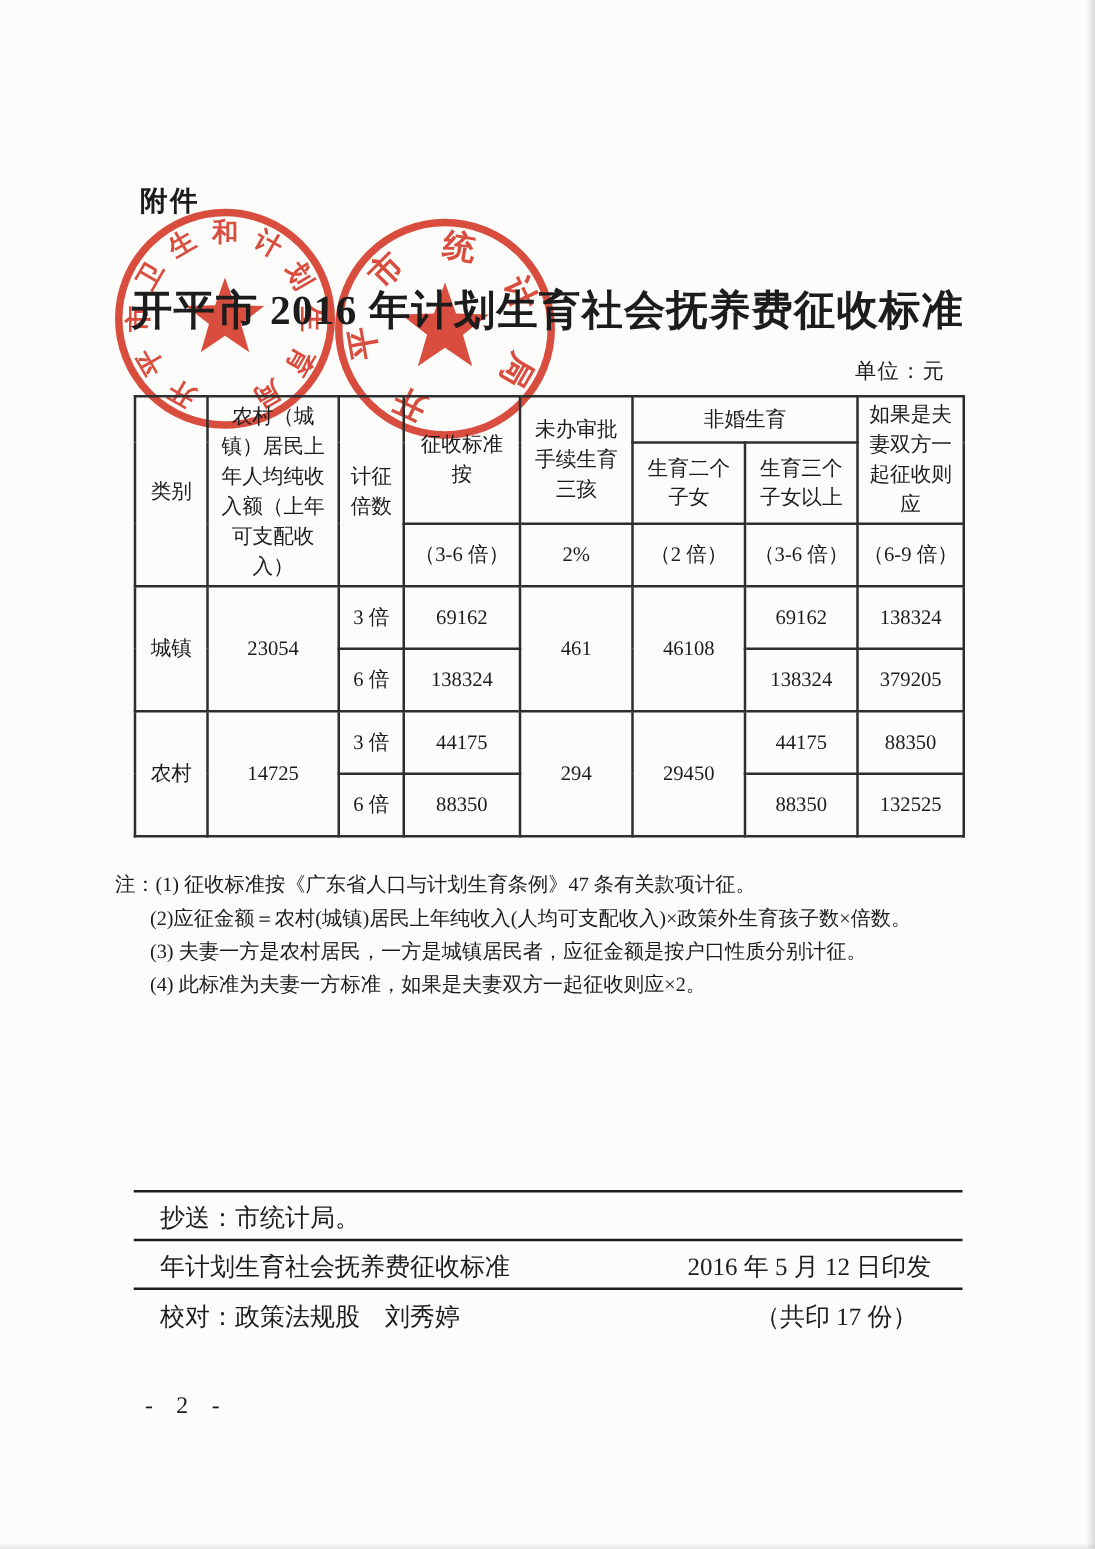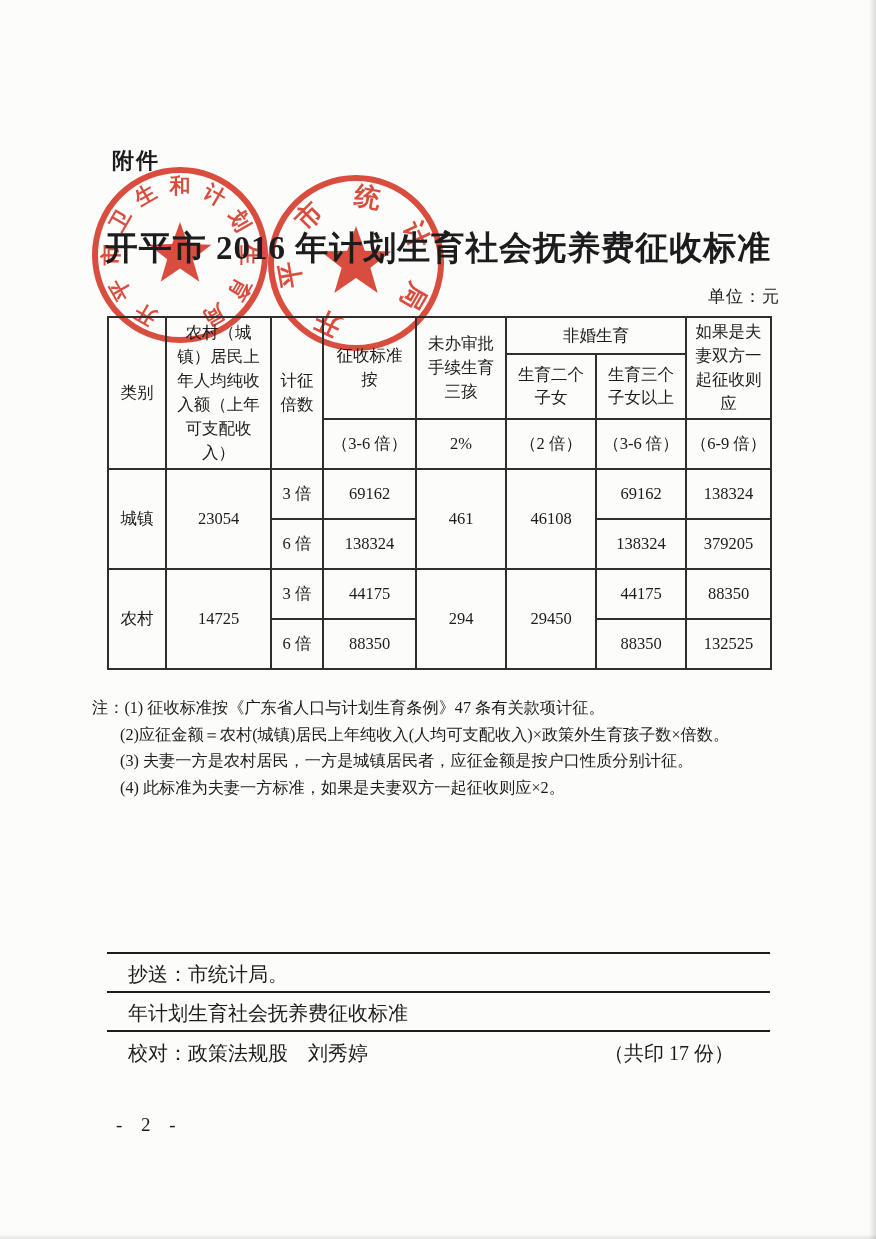--- a/index.html
+++ b/index.html
@@ -9,21 +9,21 @@
     font-family:"Liberation Serif","DejaVu Serif",serif;color:#1c1c1c;
   }
   .edge-shade-right{position:absolute;right:0;top:0;width:7px;height:100%;
     background:linear-gradient(to left,rgba(120,120,120,.25),rgba(120,120,120,0));}
   .edge-shade-bottom{position:absolute;left:0;bottom:0;width:100%;height:5px;
     background:linear-gradient(to top,rgba(120,120,120,.18),rgba(120,120,120,0));}
 
   .attachment{position:absolute;left:112px;top:146px;font-size:22px;font-weight:bold;letter-spacing:2px;}
   .doc-title{position:absolute;left:0;top:226px;width:876px;text-align:center;
     font-size:33px;font-weight:bold;letter-spacing:1px;white-space:nowrap;}
-  .unit-label{position:absolute;top:285px;right:96px;font-size:17px;letter-spacing:1px;}
+  .unit-label{position:absolute;top:285px;right:120px;font-size:17px;letter-spacing:1px;}
 
   table.fee{
     position:absolute;left:107px;top:316px;width:663px;
     border-collapse:collapse;table-layout:fixed;
   }
   table.fee td{
     border:2px solid #2e2e2e;text-align:center;vertical-align:middle;
     font-size:16.5px;line-height:1.45;padding:2px 8px;
   }
   table.fee td.num, table.fee td.nowrap{white-space:nowrap;padding:12px 0;}
@@ -161,20 +161,21 @@
     <div class="indent">(4) 此标准为夫妻一方标准，如果是夫妻双方一起征收则应×2。</div>
   </div>
 
   <div class="rule rule1"></div>
   <div class="footer-row frow1">
     <span class="lead">抄送：市统计局。</span>
   </div>
   <div class="rule rule2"></div>
   <div class="footer-row frow2">
     <span class="lead">年计划生育社会抚养费征收标准</span>
+    <span class="tail">2016 年 5 月 12 日印发</span>
   </div>
   <div class="rule rule3"></div>
   <div class="footer-row frow3">
     <span class="lead">校对：政策法规股　刘秀婷</span>
     <span class="tail">（共印 17 份）</span>
   </div>
 
   <div class="page-number">- 2 -</div>
 
   <div class="edge-shade-right"></div>

